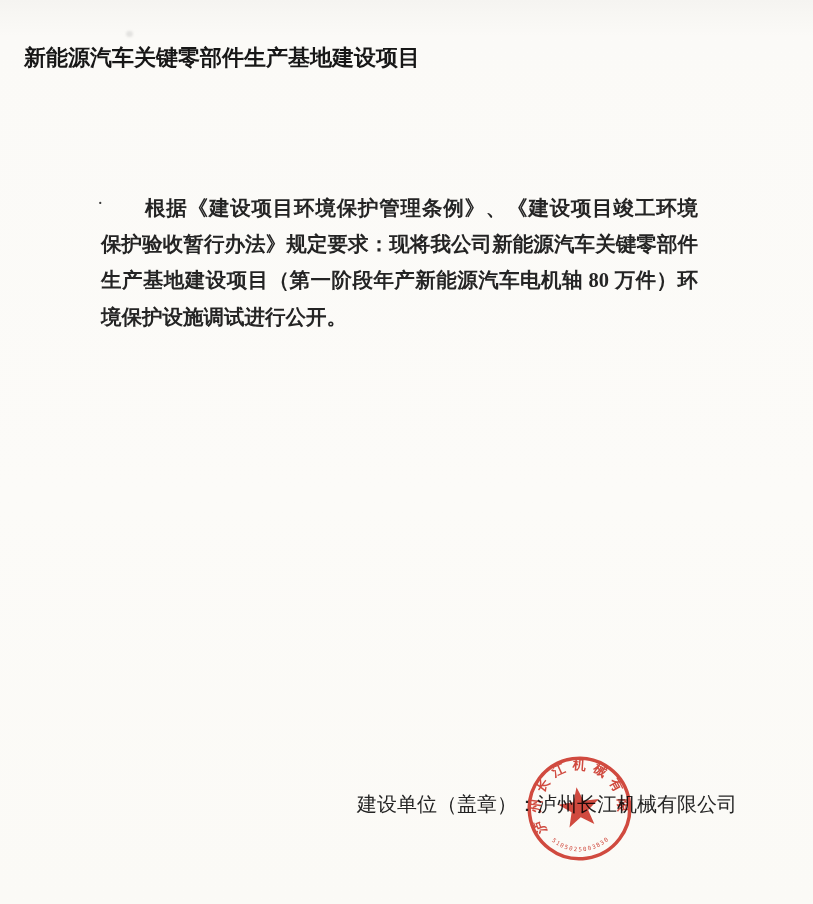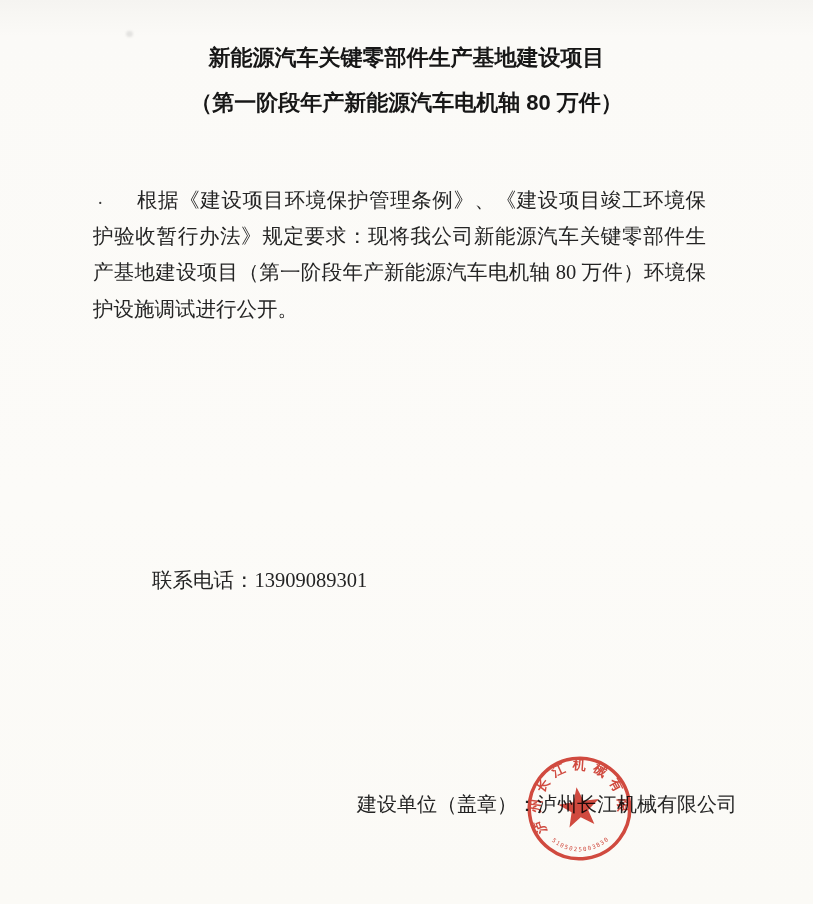--- a/index.html
+++ b/index.html
@@ -20,43 +20,45 @@
     width: 7px; height: 6px;
     border-radius: 50%;
     background: rgba(120,120,120,0.18);
     filter: blur(1px);
   }
 
   .title-line {
     position: absolute;
     left: 0; right: 0;
     margin: 0;
-    text-align: center;
+    text-align: left;
     font-family: "Liberation Sans", "DejaVu Sans", sans-serif;
     font-weight: 700;
     font-size: 22px;
     line-height: 26px;
     color: #171717;
+    padding-left: 24px;
   }
   .title-1 { top: 45px; }
   .title-2 { top: 90px; }
   .title-3 { top: 136px; letter-spacing: 1px; }
 
   .body-block {
     position: absolute;
     left: 93px; top: 182px;
     width: 613px;
     font-size: 20.5px;
     line-height: 36.2px;
     text-align: justify;
     color: #242424;
   }
   .body-block p {
-    margin: 0;
+    margin: 8px;
     text-indent: 44px;
+    font-weight: bold;
   }
 
   .stray-mark {
     position: absolute;
     left: 98px; top: 188px;
     font-size: 18px;
     color: #3a3a3a;
   }
 
   .contact-block {
@@ -105,30 +107,28 @@
   }
 </style>
 </head>
 <body>
 
 <div class="page">
 
   <div class="scan-smudge"></div>
 
   <h1 class="title-line title-1">新能源汽车关键零部件生产基地建设项目</h1>
-  <h1 class="title-line title-2">（第一阶段年产新能源汽车电机轴 80 万件）</h1>
 
   <span class="stray-mark">.</span>
 
   <div class="body-block">
     <p>根据《建设项目环境保护管理条例》、《建设项目竣工环境保护验收暂行办法》规定要求：现将我公司新能源汽车关键零部件生产基地建设项目（第一阶段年产新能源汽车电机轴 80 万件）环境保护设施调试进行公开。</p>
   </div>
 
   <div class="contact-block">
-    <div><span>联系电话：</span><span>13909089301</span></div>
   </div>
 
   <div class="footer-unit"><span>建设单位（盖章）：</span><span>泸州长江机械有限公司</span></div>
 
 
   <svg class="seal" viewBox="0 0 120 120" aria-hidden="true">
     <defs>
       <path id="sealTopArc" d="M 25.4,80 A 40,40 0 1,1 94.6,80" fill="none"></path>
       <path id="sealBottomArc" d="M 26.3,88.3 A 44,44 0 0,0 93.7,88.3" fill="none"></path>
     </defs>

